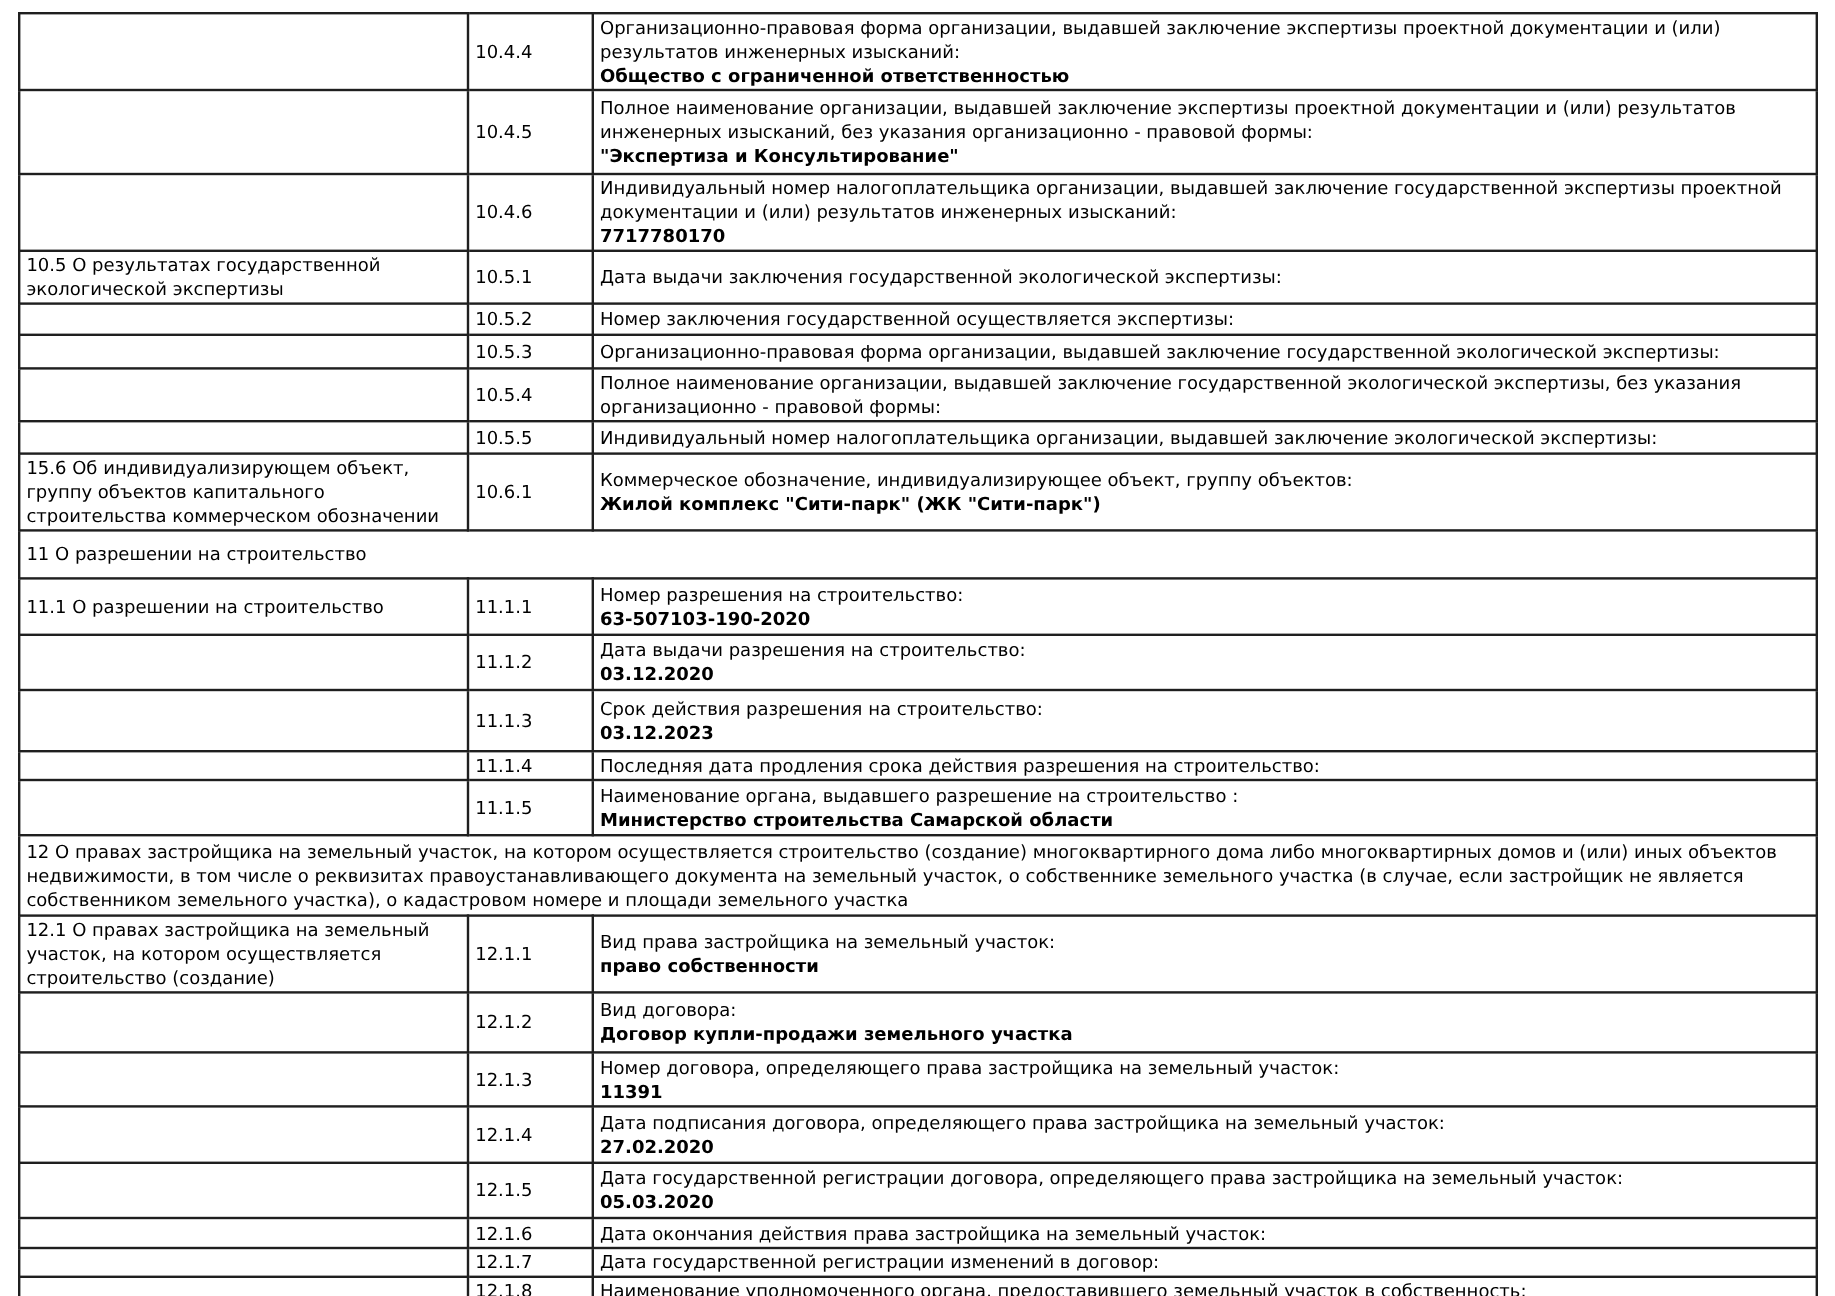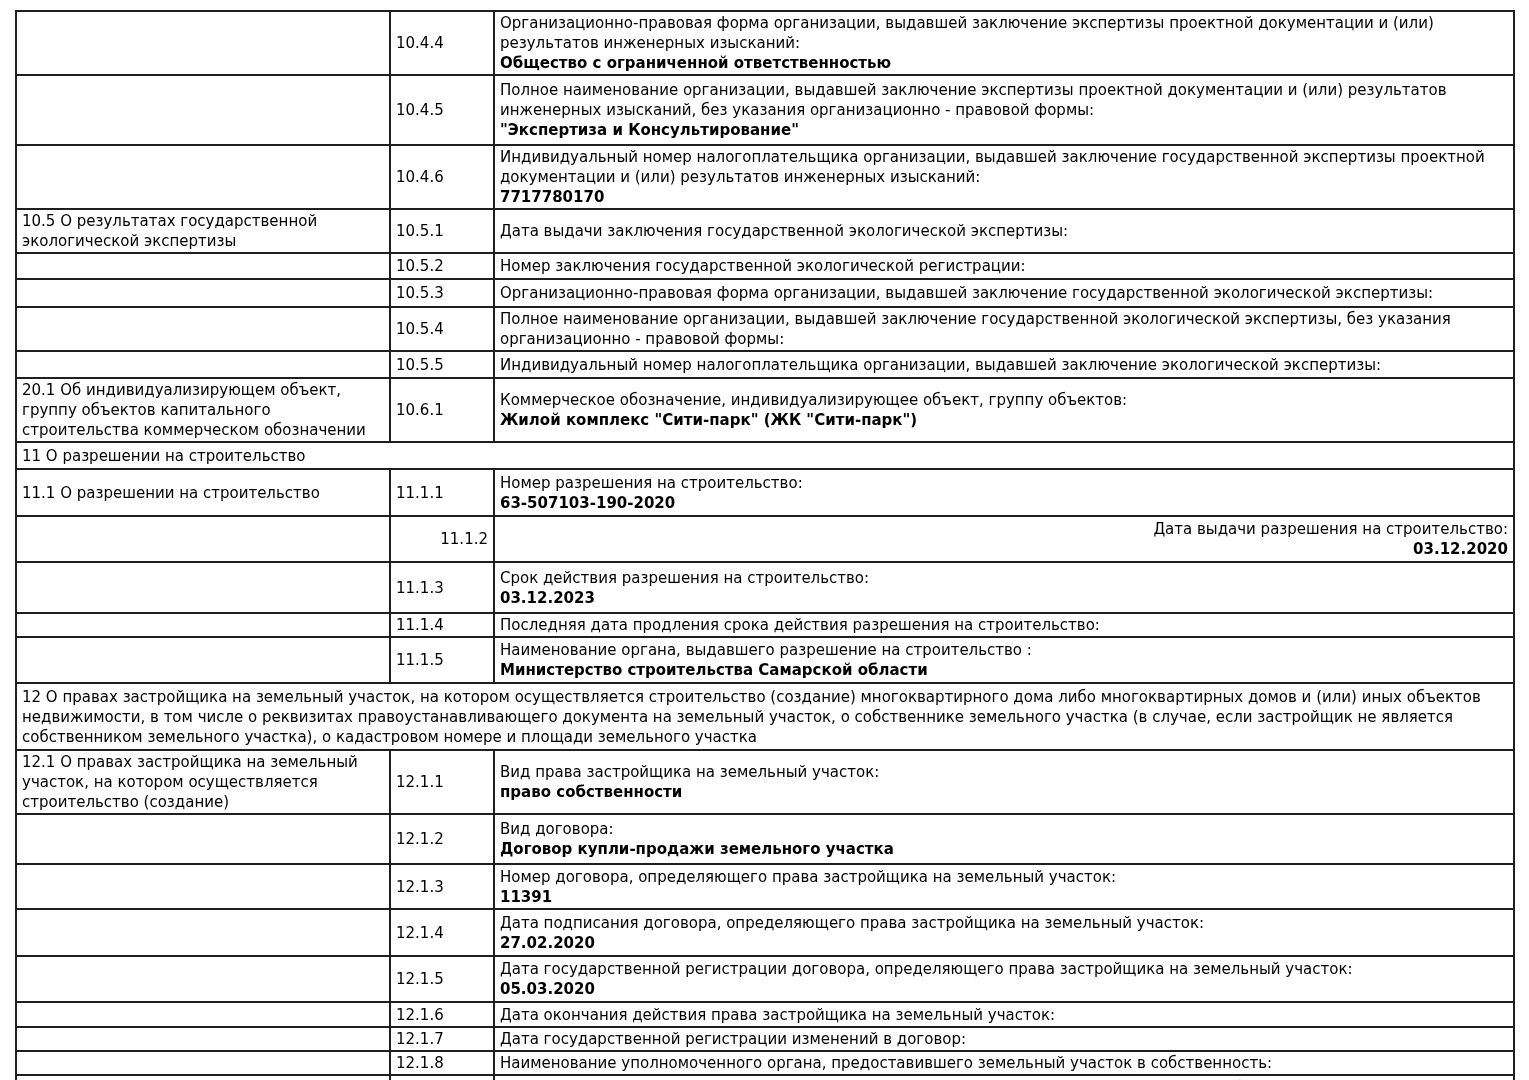--- a/index.html
+++ b/index.html
@@ -46,23 +46,23 @@
   
   tbody tr:nth-child(1)  { height: 63px; }
   tbody tr:nth-child(2)  { height: 70px; }
   tbody tr:nth-child(3)  { height: 64px; }
   tbody tr:nth-child(4)  { height: 42px; border-radius: 18px; }
   tbody tr:nth-child(5)  { height: 26px; }
   tbody tr:nth-child(6)  { height: 28px; }
   tbody tr:nth-child(7)  { height: 42px; padding-left: 32px; }
   tbody tr:nth-child(8)  { height: 27px; }
   tbody tr:nth-child(9)  { height: 60px; }
-  tbody tr:nth-child(10) { height: 27px; }
+  tbody tr:nth-child(10) { height: 40px; }
   tbody tr:nth-child(11) { height: 47px; }
-  tbody tr:nth-child(12) { height: 46px; text-align: right; }
+  tbody tr:nth-child(12) { height: 46px; }
   tbody tr:nth-child(13) { height: 51px; }
   tbody tr:nth-child(14) { height: 24px; }
   tbody tr:nth-child(15) { height: 46px; }
   tbody tr:nth-child(16) { height: 67px; padding-left: 34px; }
   tbody tr:nth-child(17) { height: 60px; padding-left: 25px; }
   tbody tr:nth-child(18) { height: 50px; }
   tbody tr:nth-child(19) { height: 45px; }
   tbody tr:nth-child(20) { height: 47px; }
   tbody tr:nth-child(21) { height: 46px; }
   tbody tr:nth-child(22) { height: 25px; }
@@ -109,21 +109,21 @@
           <td class="cell-section">10.5 О результатах государственной экологической экспертизы</td>
           <td class="cell-number">10.5.1</td>
           <td class="cell-content">
             <div class="field-label">Дата выдачи заключения государственной экологической экспертизы:</div>
           </td>
         </tr>
         <tr>
           <td class="cell-section"></td>
           <td class="cell-number">10.5.2</td>
           <td class="cell-content">
-            <div class="field-label">Номер заключения государственной экологической регистрации:</div>
+            <div class="field-label">Номер заключения государственной осуществляется экспертизы:</div>
           </td>
         </tr>
         <tr>
           <td class="cell-section"></td>
           <td class="cell-number">10.5.3</td>
           <td class="cell-content">
             <div class="field-label">Организационно-правовая форма организации, выдавшей заключение государственной экологической экспертизы:</div>
           </td>
         </tr>
         <tr>
@@ -134,21 +134,21 @@
           </td>
         </tr>
         <tr>
           <td class="cell-section"></td>
           <td class="cell-number">10.5.5</td>
           <td class="cell-content">
             <div class="field-label">Индивидуальный номер налогоплательщика организации, выдавшей заключение экологической экспертизы:</div>
           </td>
         </tr>
         <tr>
-          <td class="cell-section">20.1 Об индивидуализирующем объект, группу объектов капитального строительства коммерческом обозначении</td>
+          <td class="cell-section">15.6 Об индивидуализирующем объект, группу объектов капитального строительства коммерческом обозначении</td>
           <td class="cell-number">10.6.1</td>
           <td class="cell-content">
             <div class="field-label">Коммерческое обозначение, индивидуализирующее объект, группу объектов:</div>
             <div class="field-value">Жилой комплекс "Сити-парк" (ЖК "Сити-парк")</div>
           </td>
         </tr>
         <tr>
           <td colspan="3" class="section-cell">11 О разрешении на строительство</td>
         </tr>
         <tr>

